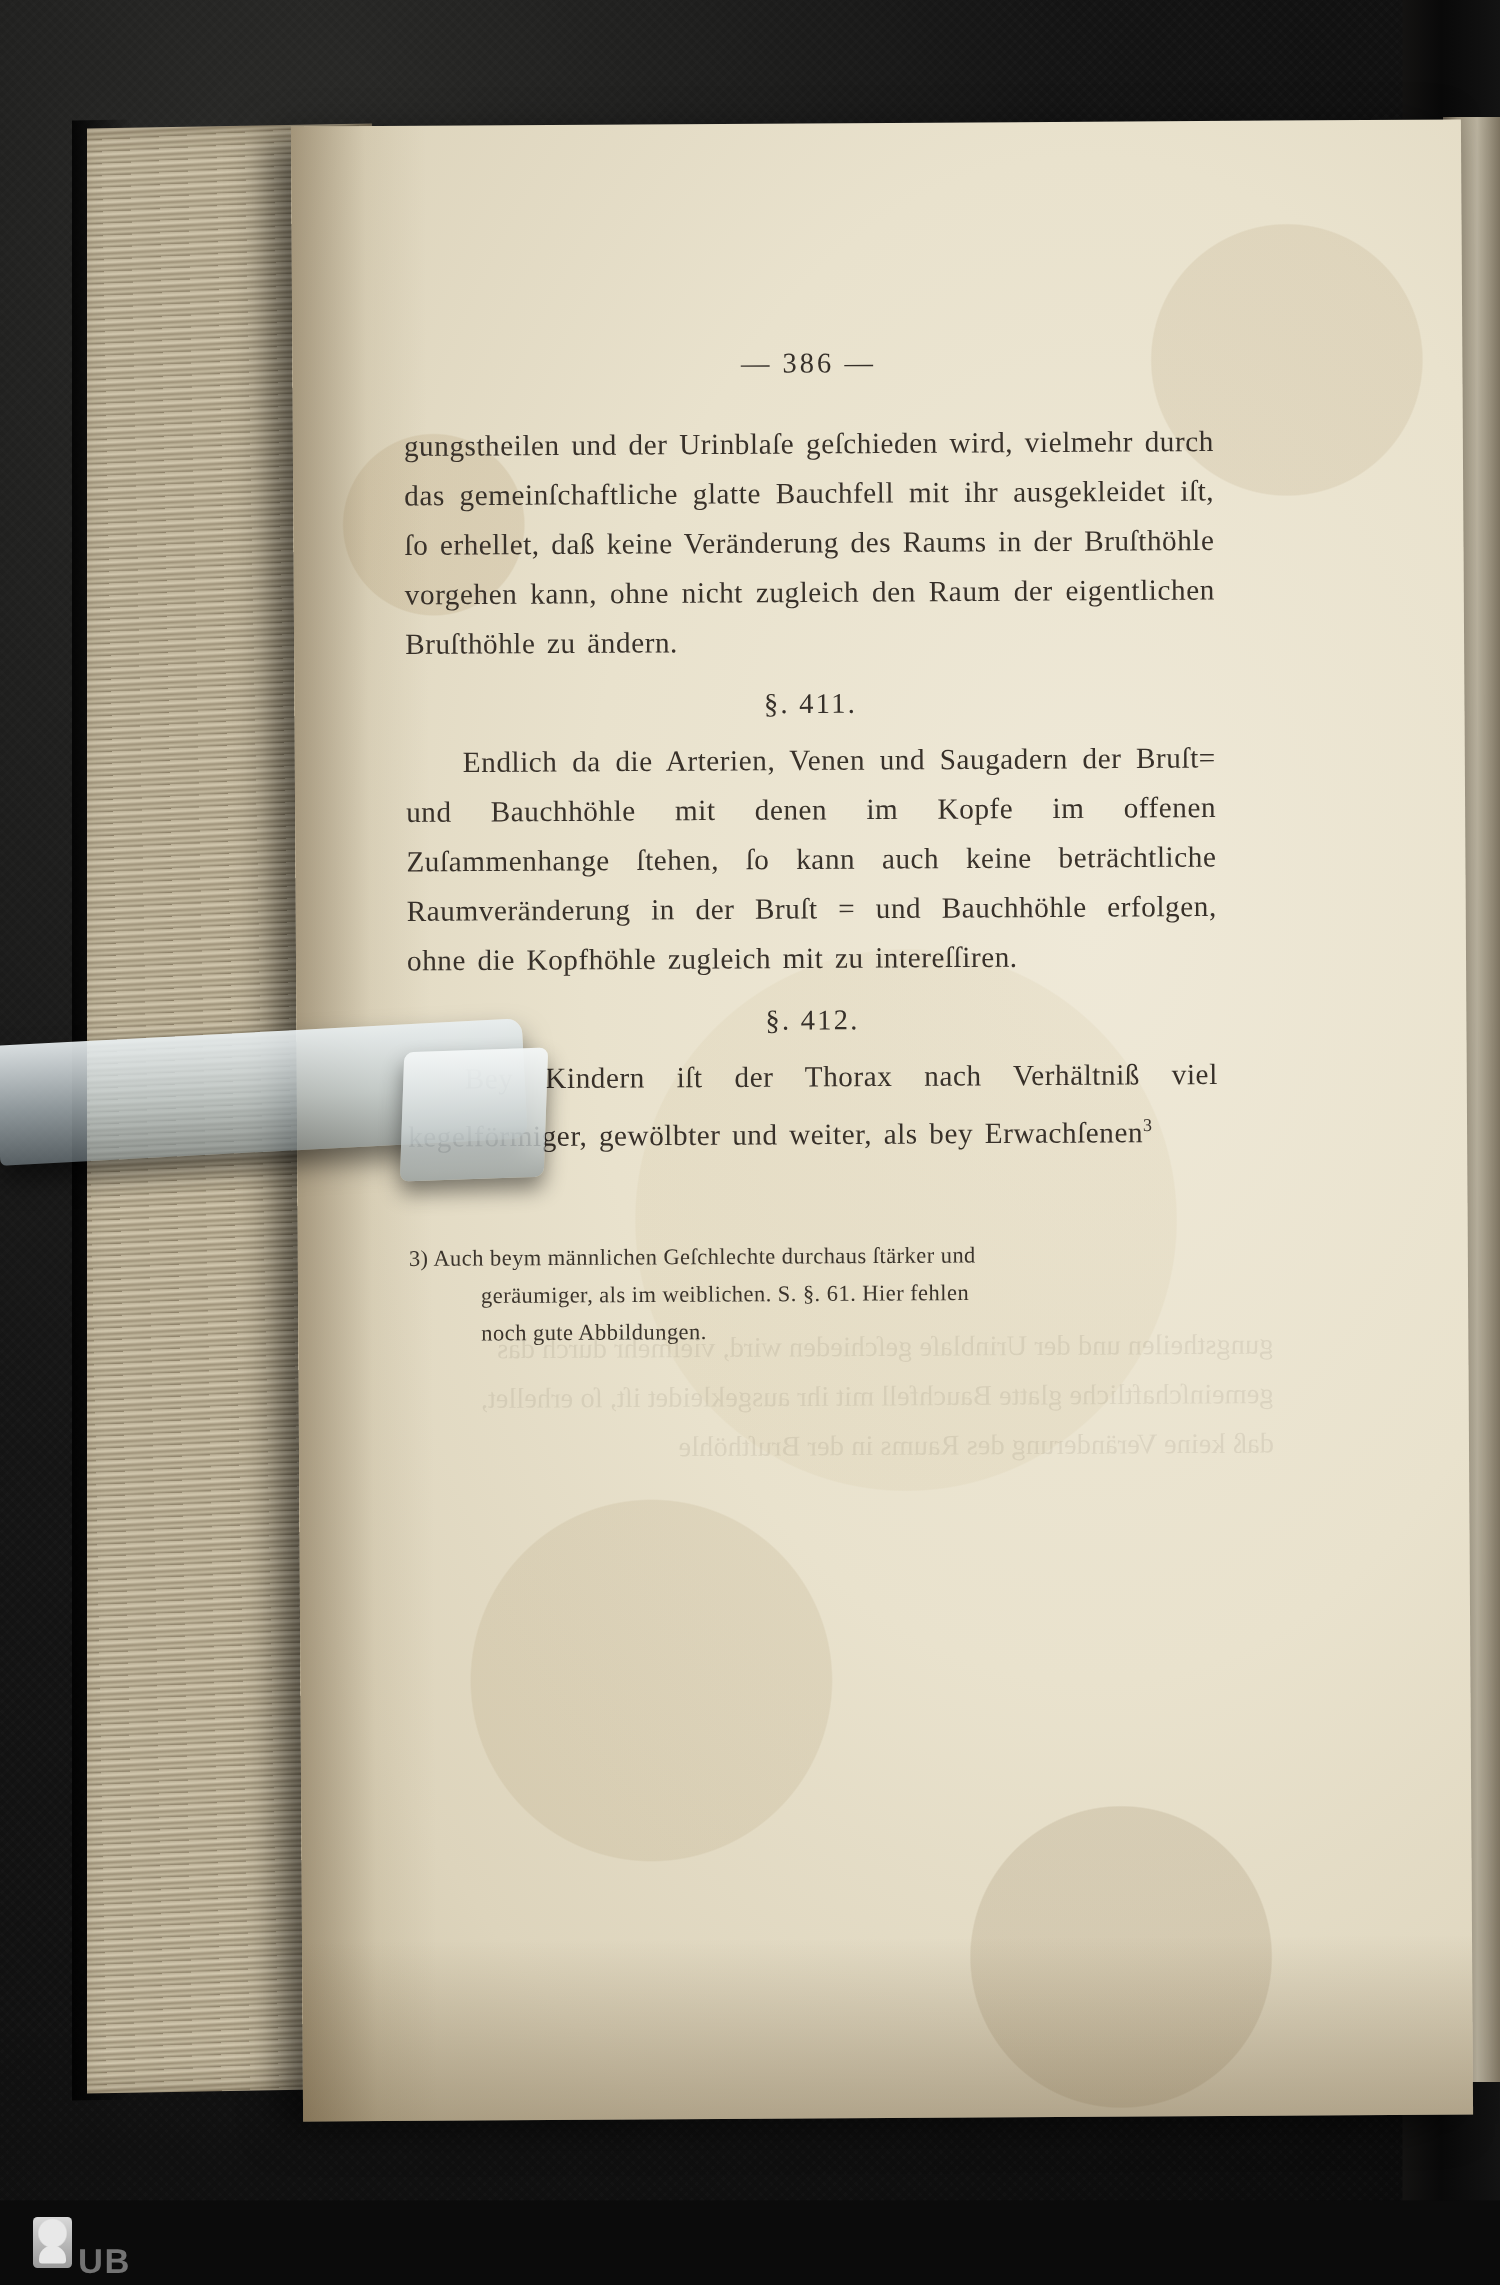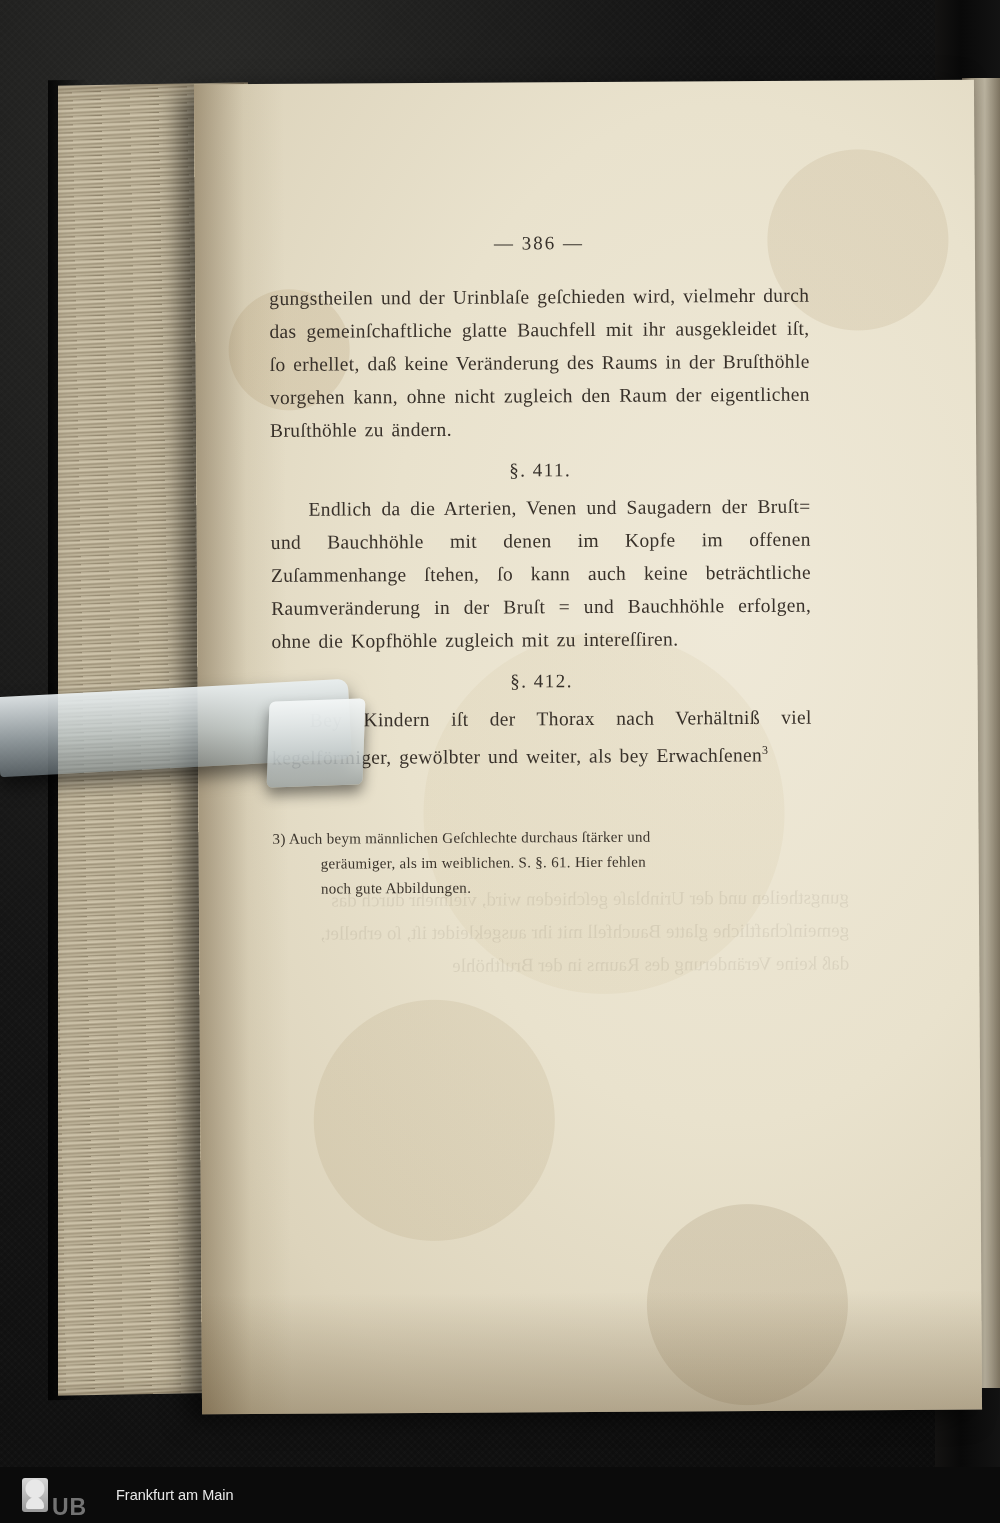--- a/index.html
+++ b/index.html
@@ -272,15 +272,14 @@
   <div class="glass"></div>
   <div class="glass-tip"></div>
 </div>
 
 <div class="footer">
   <div class="ub-logo">
     <span class="seal"></span>
     <span class="ub-text">UB</span>
   </div>
   <div class="footer-text">
-    <div>Frankfurt am Main</div>
   </div>
 </div>
 
 </body></html>

